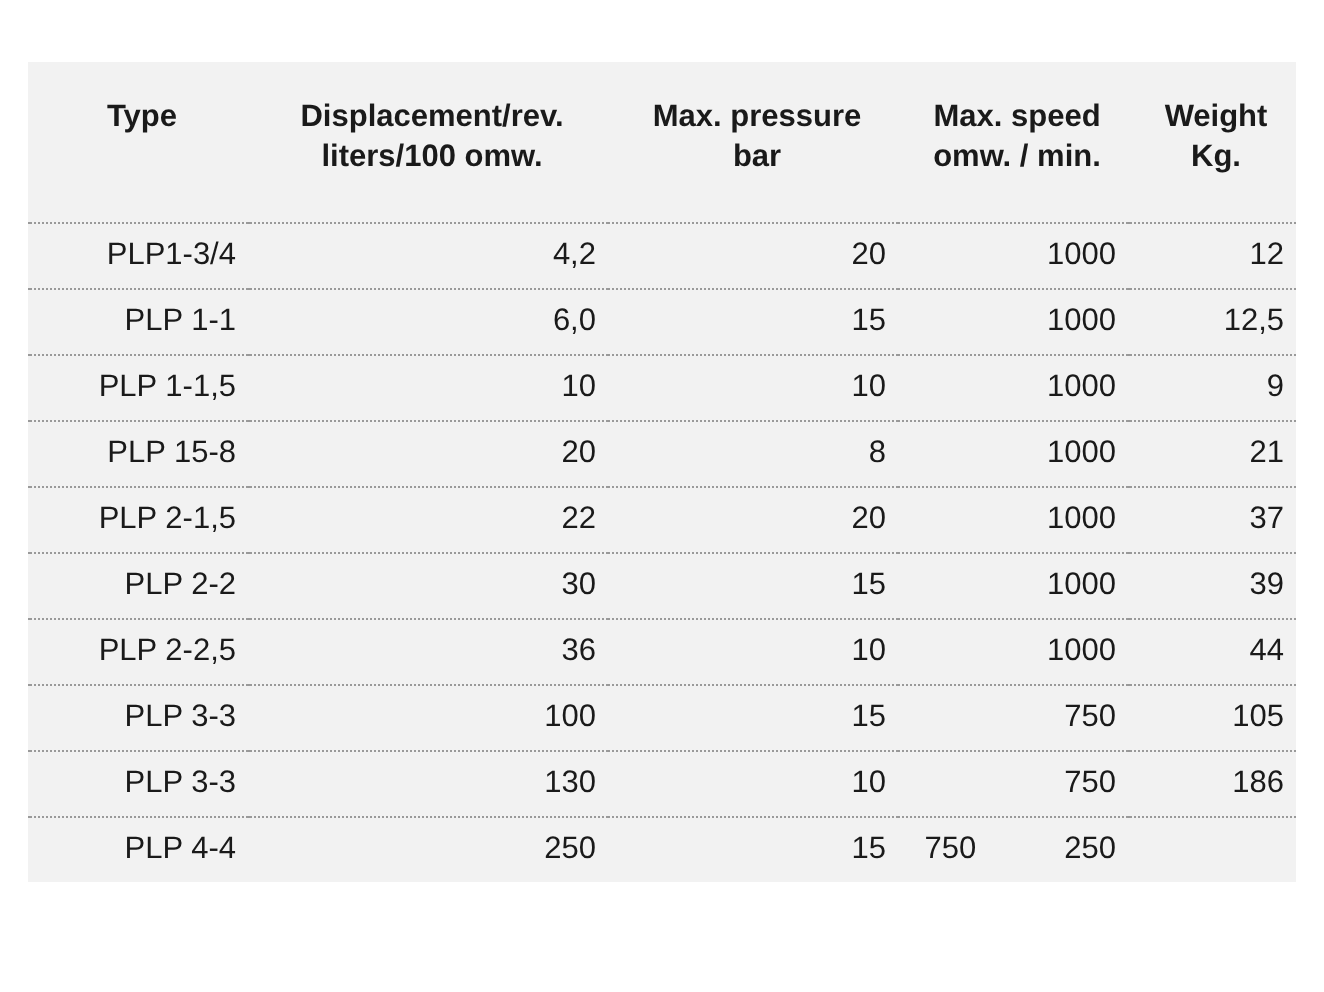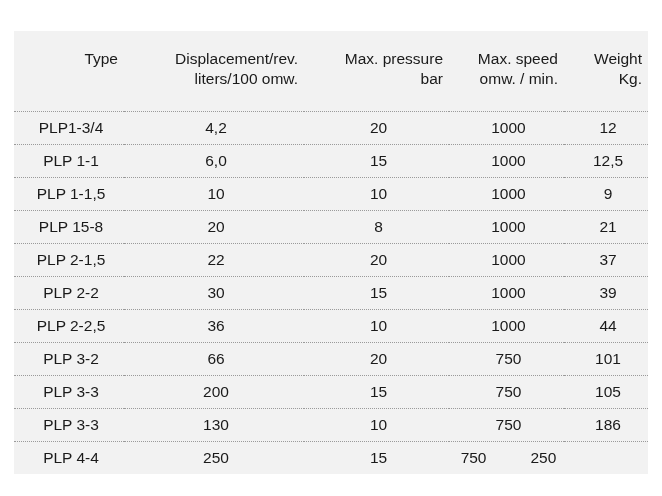--- a/index.html
+++ b/index.html
@@ -32,31 +32,31 @@
     table-layout: fixed;
     background: #f2f2f2;
   }
   table.spec-table col.c0 { width: 110px; }
   table.spec-table col.c1 { width: 180px; }
   table.spec-table col.c2 { width: 145px; }
   table.spec-table col.c3 { width: 115px; }
   table.spec-table col.c4 { width: 84px; }
 
   table.spec-table th {
-    text-align: right;
+    text-align: center;
     vertical-align: top;
-    font-weight: normal;
+    font-weight: bold;
     font-size: 15.5px;
     color: #1a1a1a;
     padding: 18px 6px 22px 10px;
     line-height: 1.28;
     border-bottom: 1px dotted #9a9a9a;
   }
   table.spec-table td {
-    text-align: center;
+    text-align: right;
     vertical-align: middle;
     font-size: 15.5px;
     color: #1a1a1a;
     padding: 7px 6px 7px 10px;
     height: 18px;
     border-bottom: 1px dotted #9a9a9a;
   }
   table.spec-table tr:last-child td {
     border-bottom: none;
   }
@@ -157,29 +157,22 @@
           <td>39</td>
         </tr>
         <tr>
           <td>PLP 2-2,5</td>
           <td>36</td>
           <td>10</td>
           <td>1000</td>
           <td>44</td>
         </tr>
         <tr>
-          <td>PLP 3-2</td>
-          <td>66</td>
-          <td>20</td>
-          <td>750</td>
-          <td>101</td>
-        </tr>
-        <tr>
           <td>PLP 3-3</td>
-          <td>200</td>
+          <td>100</td>
           <td>15</td>
           <td>750</td>
           <td>105</td>
         </tr>
         <tr>
           <td>PLP 3-3</td>
           <td>130</td>
           <td>10</td>
           <td>750</td>
           <td>186</td>

